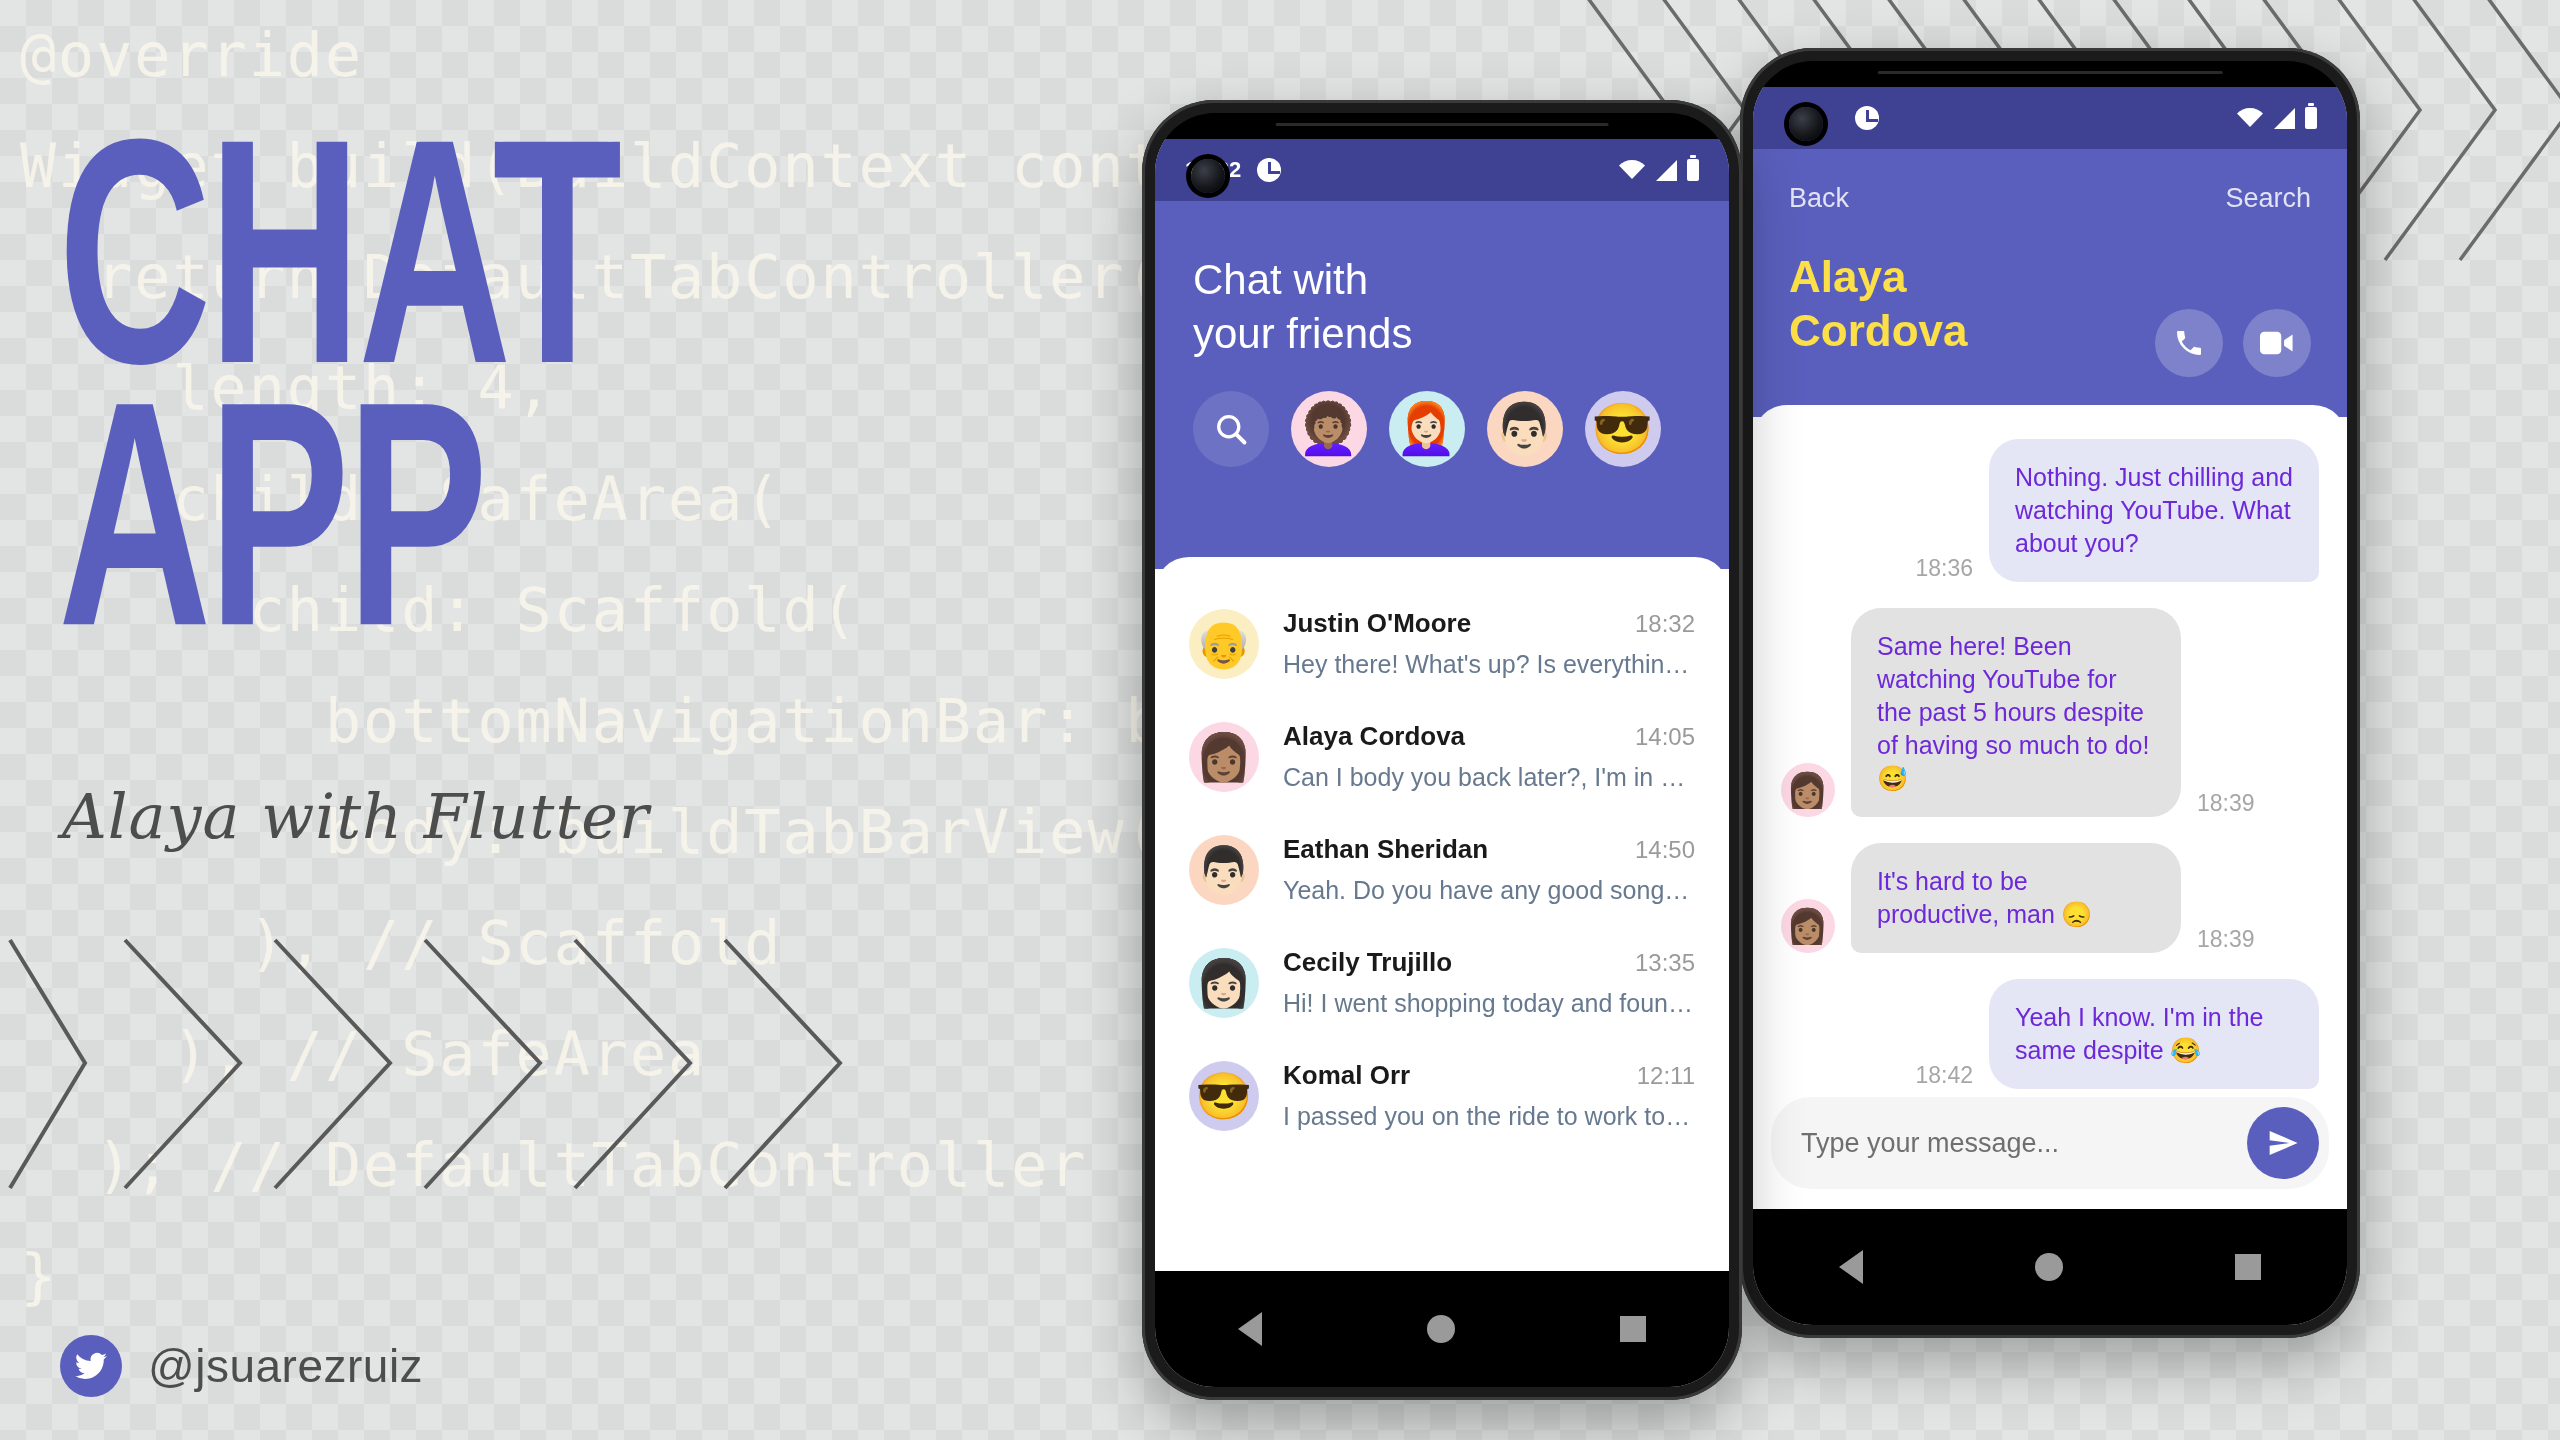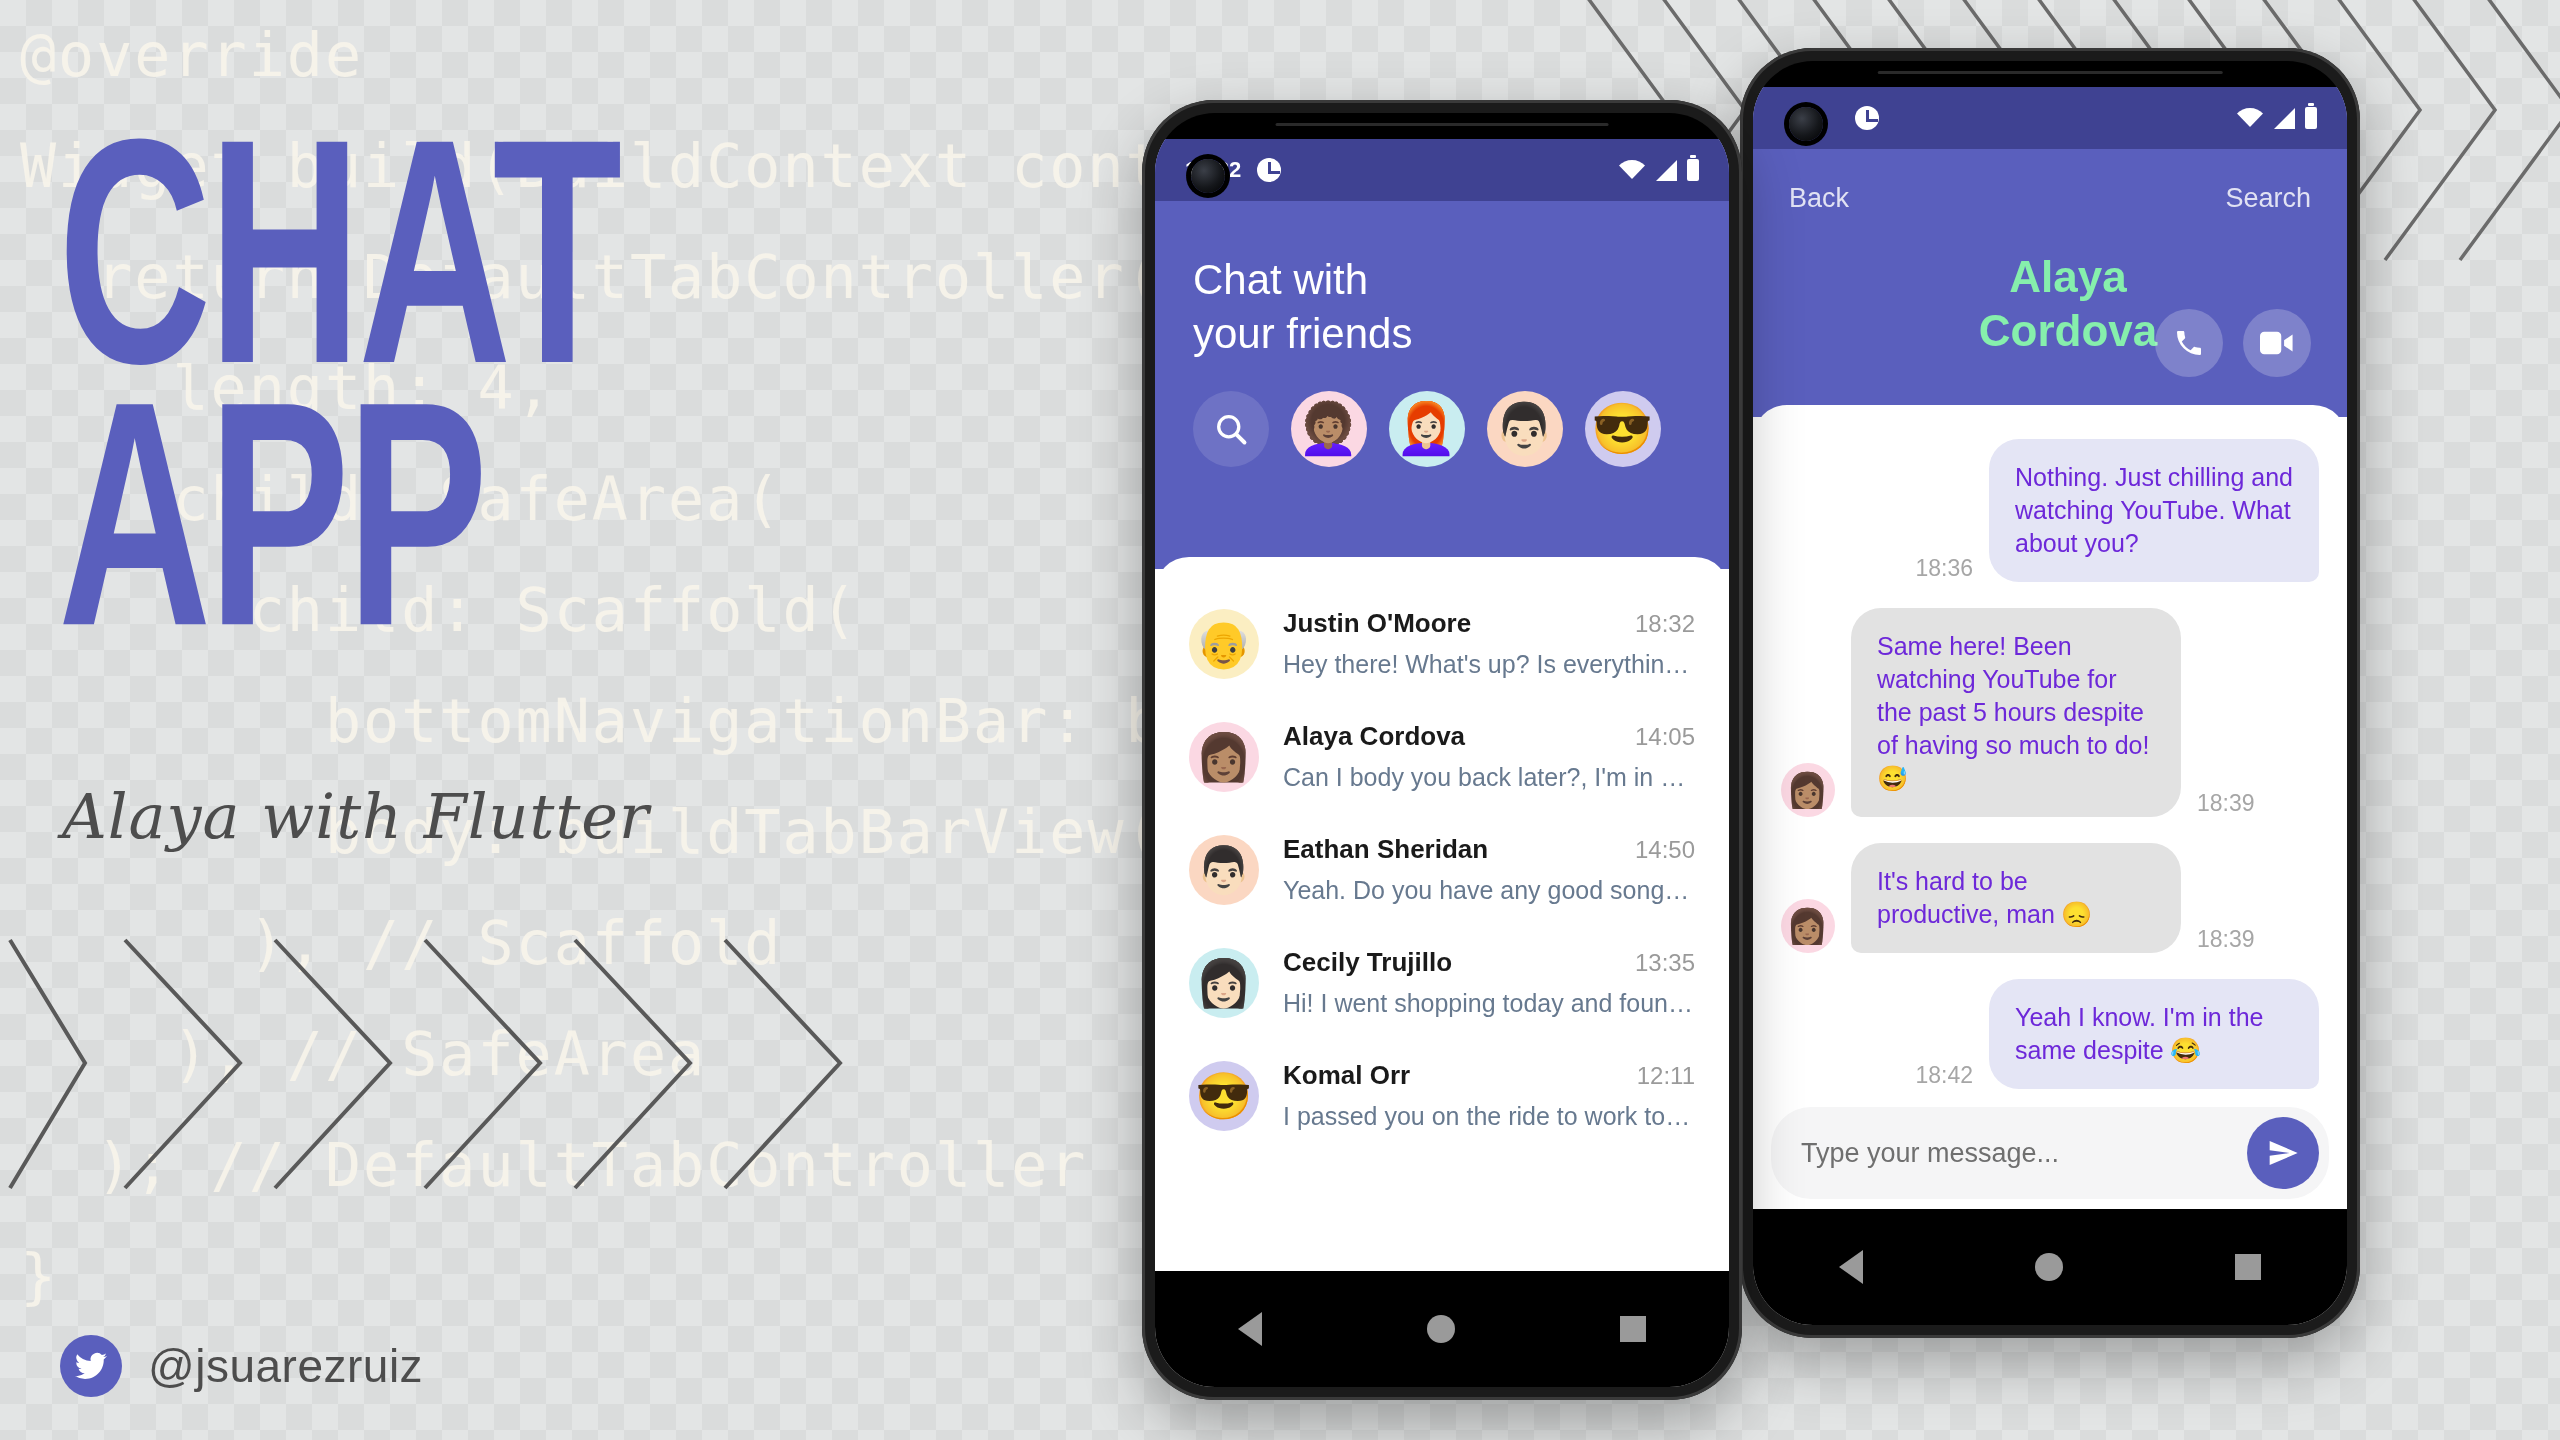--- a/index.html
+++ b/index.html
@@ -166,22 +166,22 @@
   }
 
   
   .r-hdr{ background:#5a5fbd; position:relative; }
   .r-navrow{
     display:flex; align-items:center; justify-content:space-between;
     padding:34px 36px 0 36px;
     color:rgba(255,255,255,.82); font-size:27px;
   }
   .r-title{
-    color:#86efac;font-weight:bold;font-size:44px;line-height:1.22;
-    padding:36px 0 0 36px; white-space:pre-line;text-align:center;
+    color:#fde047;font-weight:bold;font-size:44px;line-height:1.22;
+    padding:36px 0 0 36px; white-space:pre-line;
   }
   .r-actions{ position:absolute; right:36px; bottom:40px; display:flex; gap:20px; }
   .r-act{
     width:68px;height:68px;border-radius:50%;
     background:rgba(255,255,255,.22);
     display:flex;align-items:center;justify-content:center;
   }
   .msg-sheet{
     position:absolute;left:0;right:0;
     background:#fff;
@@ -197,21 +197,21 @@
     max-width:330px; padding:22px 26px;
     font-size:25px; line-height:1.32; color:#6d28d9;
   }
   .bub.in{ background:#e2e2e2; border-radius:30px 30px 30px 10px; }
   .bub.out{ background:#e4e5f5; border-radius:30px 30px 10px 30px; }
   .mtime{ font-size:23px; color:#a6a6a6; flex:0 0 auto; }
   .composer{
     position:absolute;left:0;right:0;
     background:#fff;
     padding:0 0 0 0;
-    display:flex;align-items:center;
+    display:flex;align-items:flex-start;
   }
   .composer-inner{
     margin:0 18px; flex:1 1 auto;
     background:#f5f5f6; border-radius:40px;
     display:flex;align-items:center;
     padding:0 10px 0 30px; height:92px;
   }
   .composer-ph{ font-size:27px;color:#6f6f6f; flex:1 1 auto;}
   .send-btn{
     width:72px;height:72px;border-radius:50%;

